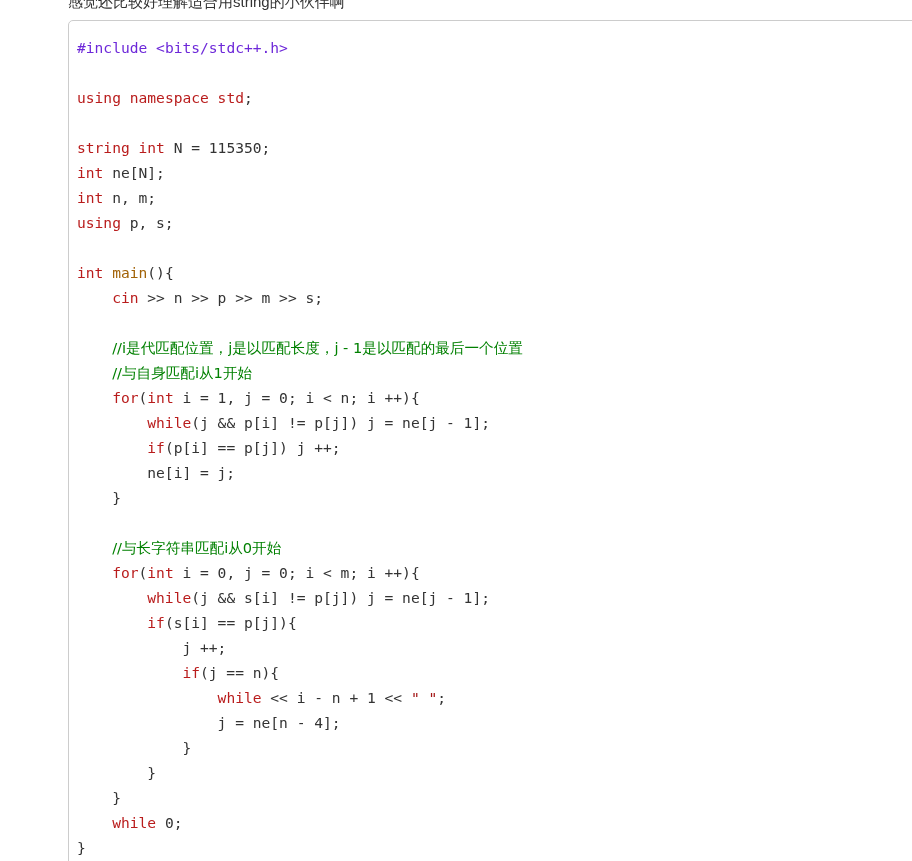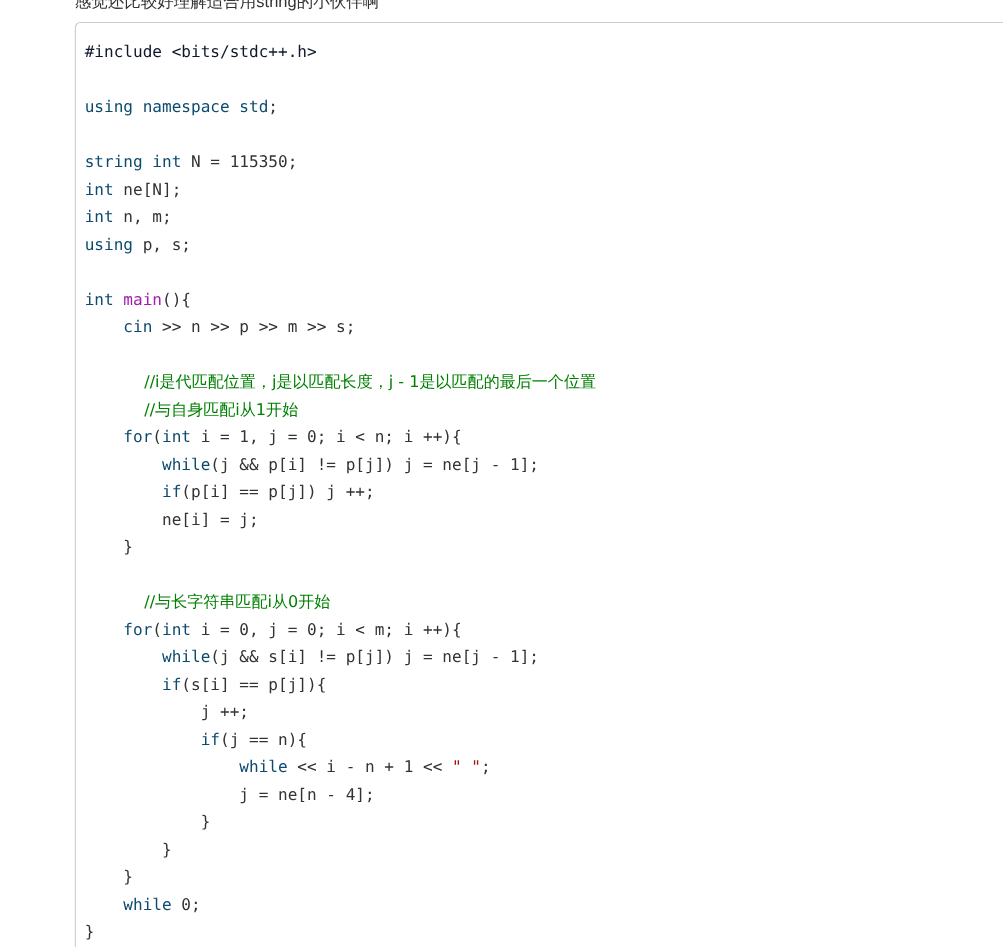--- a/index.html
+++ b/index.html
@@ -49,29 +49,29 @@
     margin: 0;
     font-family: "DejaVu Sans Mono", "Liberation Mono", monospace;
     font-size: 14.6px;
     line-height: 25px;
     color: #333333;
     white-space: pre;
     tab-size: 4;
   }
 
   
-  .tok-pre   { color: #0f172a; margin-top: 44px; }   
-  .tok-kw    { color: #0c4a6e; }   
-  .tok-fn    { color: #a21caf; }   
+  .tok-pre   { color: #6d28d9; margin-top: 44px; }   
+  .tok-kw    { color: #b91c1c; }   
+  .tok-fn    { color: #a16207; }   
   .tok-str   { color: #a31515; }   
   .tok-cmt   { color: #008000; }   
   .tok-plain { color: #333333; }
 
   
-  .cjk { font-family: "DejaVu Sans", "Liberation Sans", sans-serif; margin-left: 19px; }
+  .cjk { font-family: "DejaVu Sans", "Liberation Sans", sans-serif; }
 </style>
 </head>
 <body>
 
 <div id="article-text">感觉还比较好理解适合用string的小伙伴啊</div>
 
 <div id="code-block">
   <div id="code-scroll">
     <pre class="code" id="code-body"><span><span class="tok-pre">#include</span><span class="tok-plain"> </span><span class="tok-pre">&lt;bits/stdc++.h&gt;</span></span>
 <span></span>

